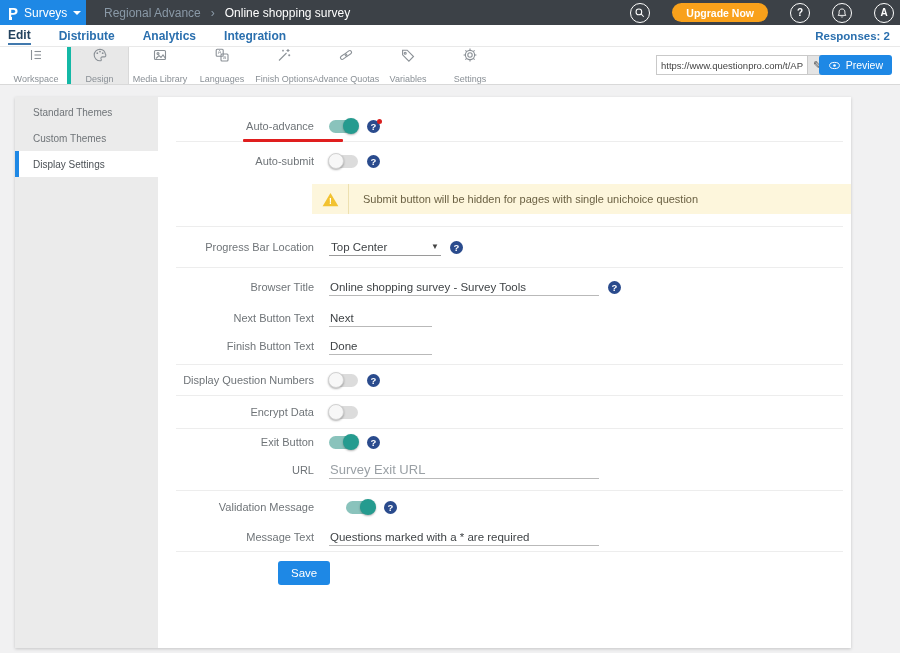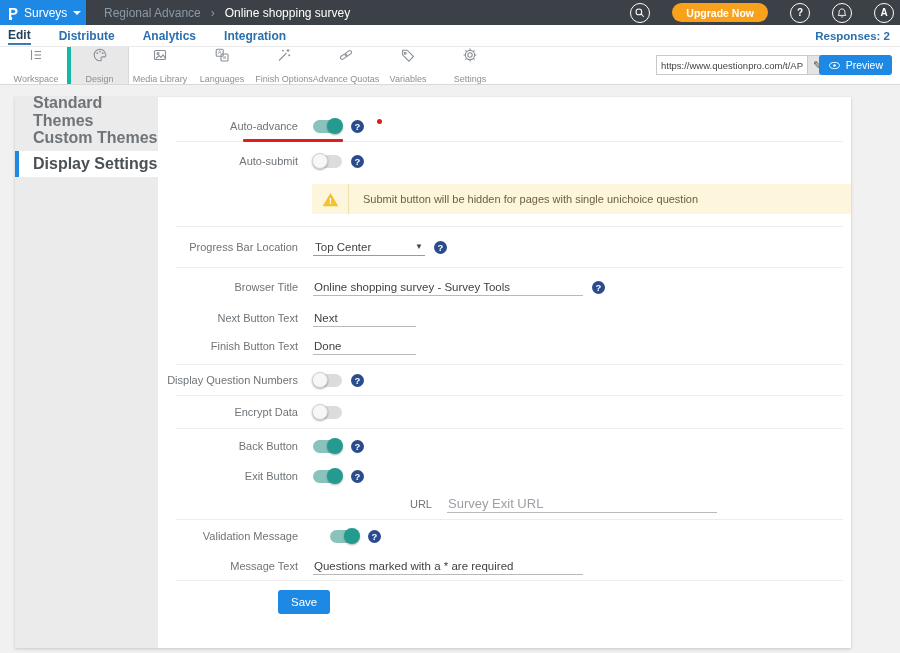--- a/index.html
+++ b/index.html
@@ -35,25 +35,25 @@
   .titem .tlabel { font-size:9px; color:#8a9096; white-space:nowrap; }
   .url-wrap { position:absolute; right:72px; top:8px; width:172px; height:20px; border:1px solid #c9c9c9; display:flex; background:#fff; }
   .url-input { flex:1; border:none; outline:none; font-size:9.5px; color:#444; padding:0 4px; font-family:"Liberation Sans",sans-serif; min-width:0; }
   .url-edit { width:20px; background:#e4e4e4; border-left:1px solid #c9c9c9; display:flex; align-items:center; justify-content:center; font-size:11px; color:#555; cursor:pointer; }
   .preview-btn { position:absolute; right:8px; top:8px; height:20px; background:#1e88e5; border:none; border-radius:3px; color:#fff; font-size:10.5px; padding:0 9px; display:flex; align-items:center; gap:5px; cursor:pointer; }
   .preview-btn svg { width:13px; height:13px; }
 
   
   .card { position:absolute; left:15px; top:97px; width:836px; height:551px; background:#fff; box-shadow:0 1px 3px rgba(0,0,0,.18); display:flex; }
   .side { width:143px; background:#ebebeb; flex-shrink:0; padding-top:2px; }
-  .side-item { height:26px; display:flex; align-items:center; padding-left:18px; font-size:16px; color:#6f7478; cursor:pointer;font-weight:bold; }
+  .side-item { height:26px; display:flex; align-items:center; padding-left:18px; font-size:10px; color:#6f7478; cursor:pointer; }
   .side-item.active { background:#fff; color:#4b5055; border-left:4px solid #1e88e5; padding-left:14px; }
   .main { flex:1; padding-top:14px; overflow:hidden; }
 
-  .frow { display:flex; align-items:center; position:relative; }
+  .frow { display:flex; align-items:center; position:relative;padding-left:16px; }
   .flabel { width:140px; text-align:right; font-size:11px; color:#6f7478; flex-shrink:0; }
   .fctl { margin-left:15px; display:flex; align-items:center; }
   .divider { height:1px; background:#ededed; margin:0 8px 0 18px; }
 
   .tgl { width:29px; height:13px; border-radius:7px; position:relative; display:inline-block; cursor:pointer; }
   .tgl .knob { width:16px; height:16px; border-radius:50%; position:absolute; top:-2px; box-shadow:0 1px 2px rgba(0,0,0,.3); }
   .tgl.on { background:#8ac3bc; } .tgl.on .knob { right:-1px; background:#259b8f; }
   .tgl.off { background:#dcdcdc; } .tgl.off .knob { left:-1px; background:#f7f7f7; border:1px solid #d2d2d2; }
   .help { width:13px; height:13px; border-radius:50%; background:#2a4b8d; color:#fff; font-size:9.5px; font-weight:bold; text-align:center; line-height:13px; margin-left:9px; cursor:pointer; flex-shrink:0; }
   .help::after { content:"?"; }
@@ -71,21 +71,21 @@
   .warn-text { padding-left:14px; font-size:11px; color:#6b6143; }
 
   .save-row { padding:9px 0 0; }
   .save-btn { margin-left:120px; background:#1e88e5; color:#fff; font-size:11.5px; padding:6px 13px; border:none; border-radius:3px; cursor:pointer; }
 
   .red-underline { position:absolute; left:85px; bottom:-1px; width:100px; height:3px; background:#e01e1e; border-radius:1px; }
   .red-dot { position:absolute; left:219px; top:8px; width:5px; height:5px; background:#d81f1f; border-radius:50%; }
 
   .h-aa{height:30px;} .h-as{height:38px;} .h-pb{height:40px;} .h-bt{height:34px;margin-top:2px;}
   .h-nb{height:28px;} .h-fb{height:28px;margin-bottom:4px;} .h-dqn{height:30px;} .h-enc{height:32px;}
-  .h-bb{height:34px;} .h-eb{height:26px;} .h-url{height:30px;justify-content:center;}
+  .h-bb{height:34px;} .h-eb{height:26px;} .h-url{height:30px;margin-bottom:5px;}
   .h-vm{height:32px;gap:17px;} .h-mt{height:28px;} .h-sn{height:28px;margin-bottom:5px;}
 </style>
 </head>
 <body>
 
 <div class="hdr">
   <div class="logo-block">
     <span class="logo-p">P</span>
     <span class="logo-label">Surveys</span>
     <span class="caret"></span>
@@ -302,29 +302,20 @@
     <div class="frow h-enc">
       <span class="flabel">Encrypt Data</span>
       <span class="fctl">
         <span class="tgl off">
             <span class="knob"></span>
           </span>
       </span>
     </div>
     <div class="divider"></div>
 
-    <div class="frow h-bb">
-      <span class="flabel">Back Button</span>
-      <span class="fctl">
-        <span class="tgl on">
-            <span class="knob"></span>
-          </span>
-        <span class="help"></span>
-      </span>
-    </div>
     <div class="frow h-eb">
       <span class="flabel">Exit Button</span>
       <span class="fctl">
         <span class="tgl on">
             <span class="knob"></span>
           </span>
         <span class="help"></span>
       </span>
     </div>
     <div class="frow h-url">

